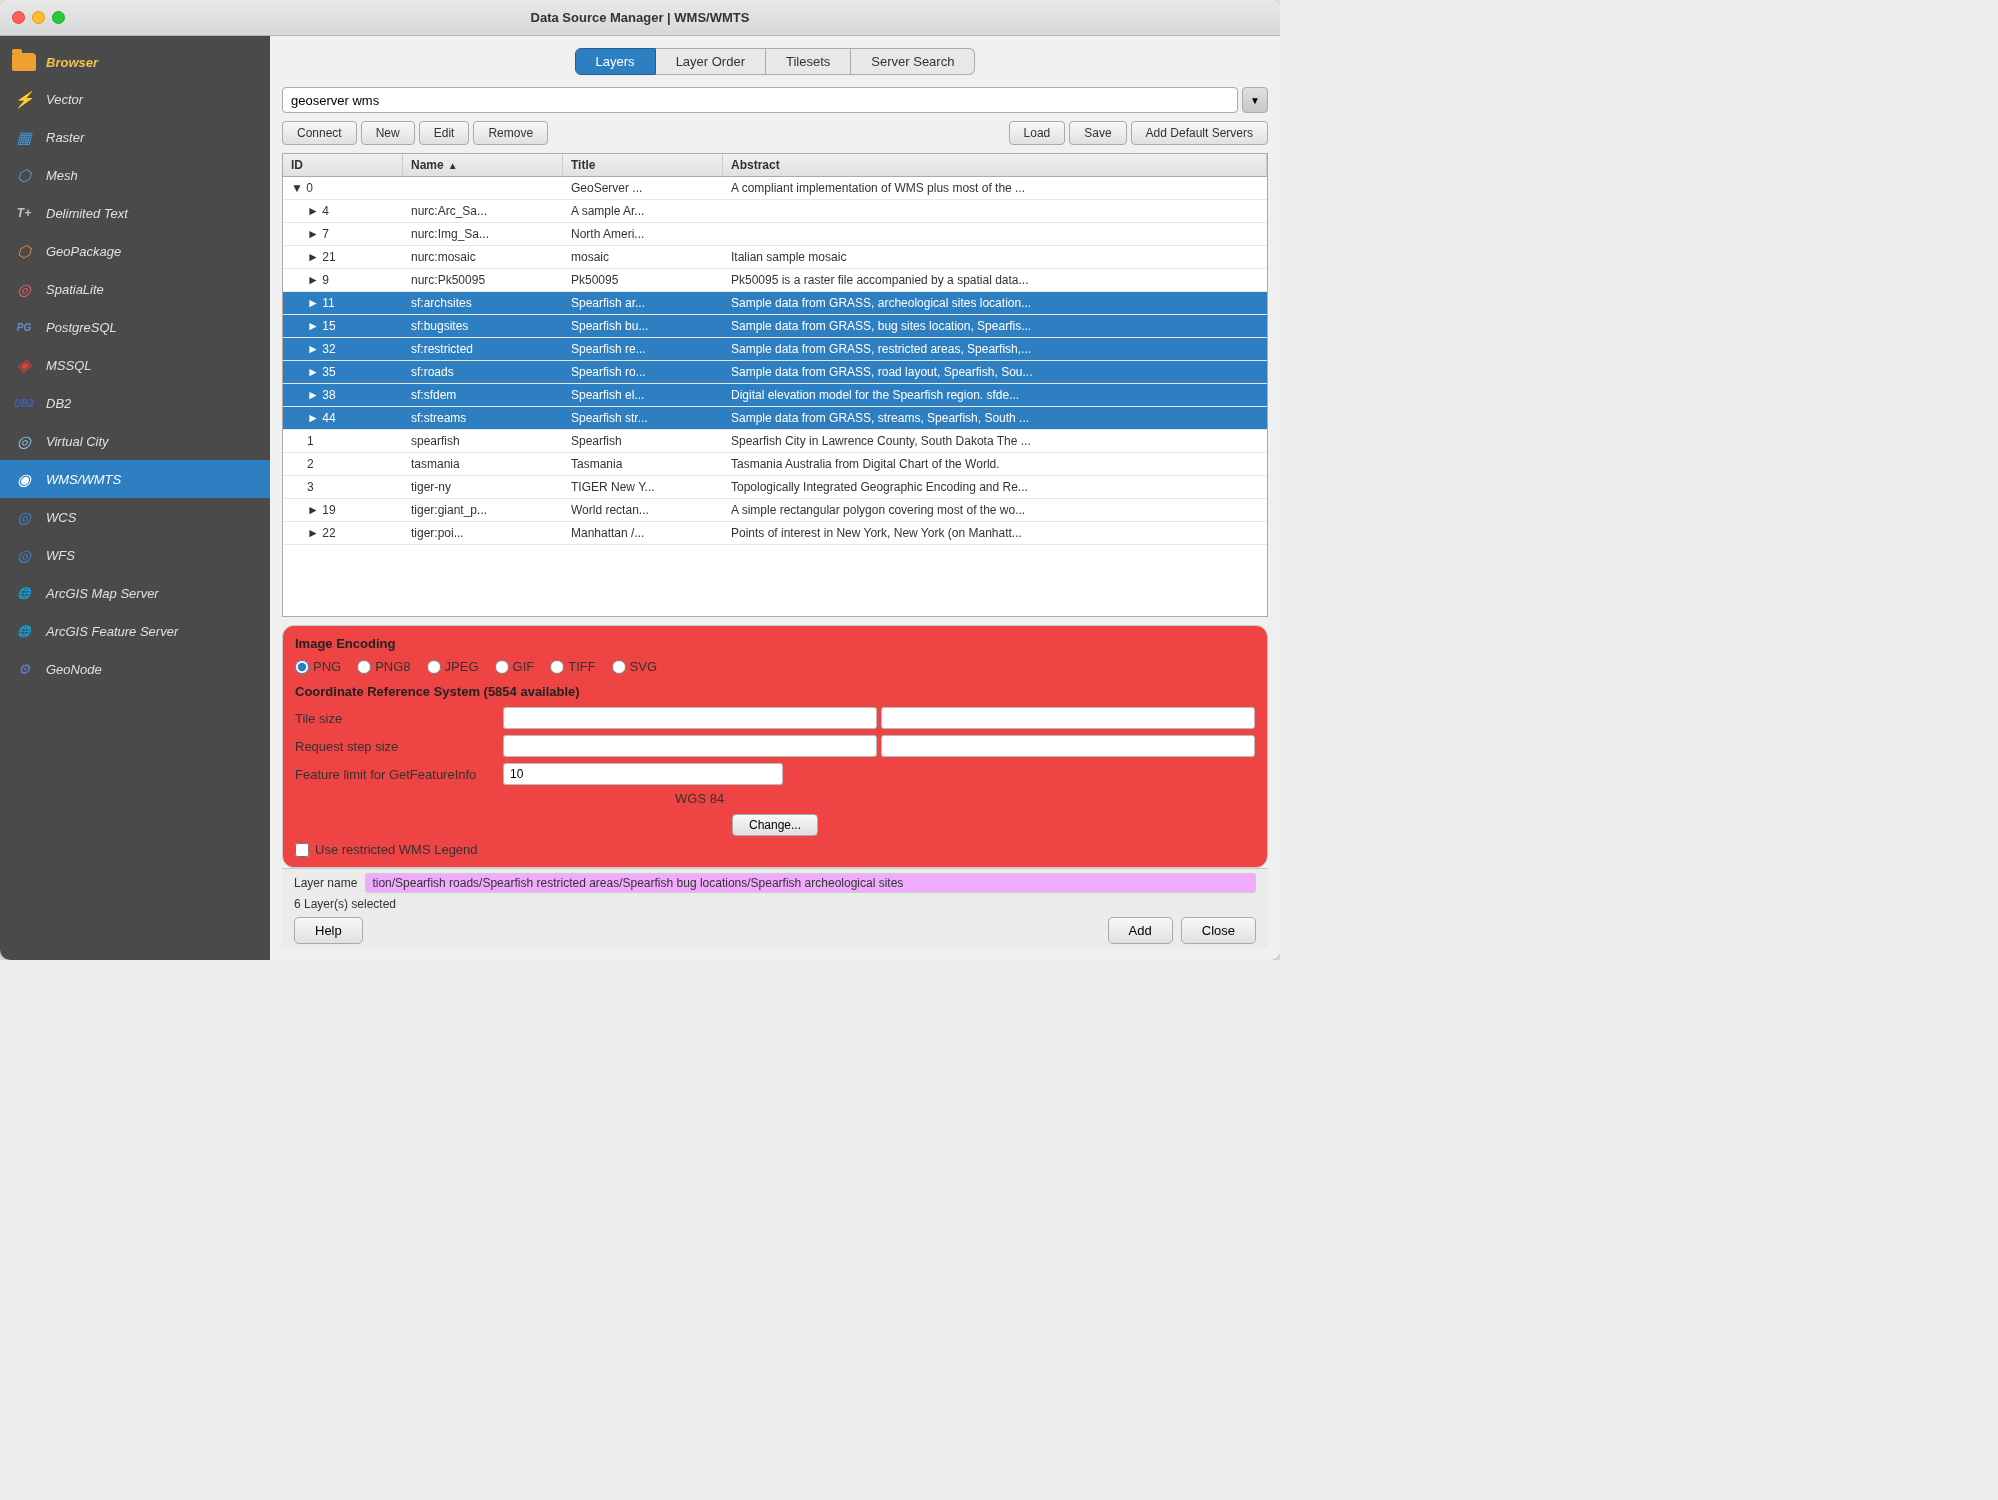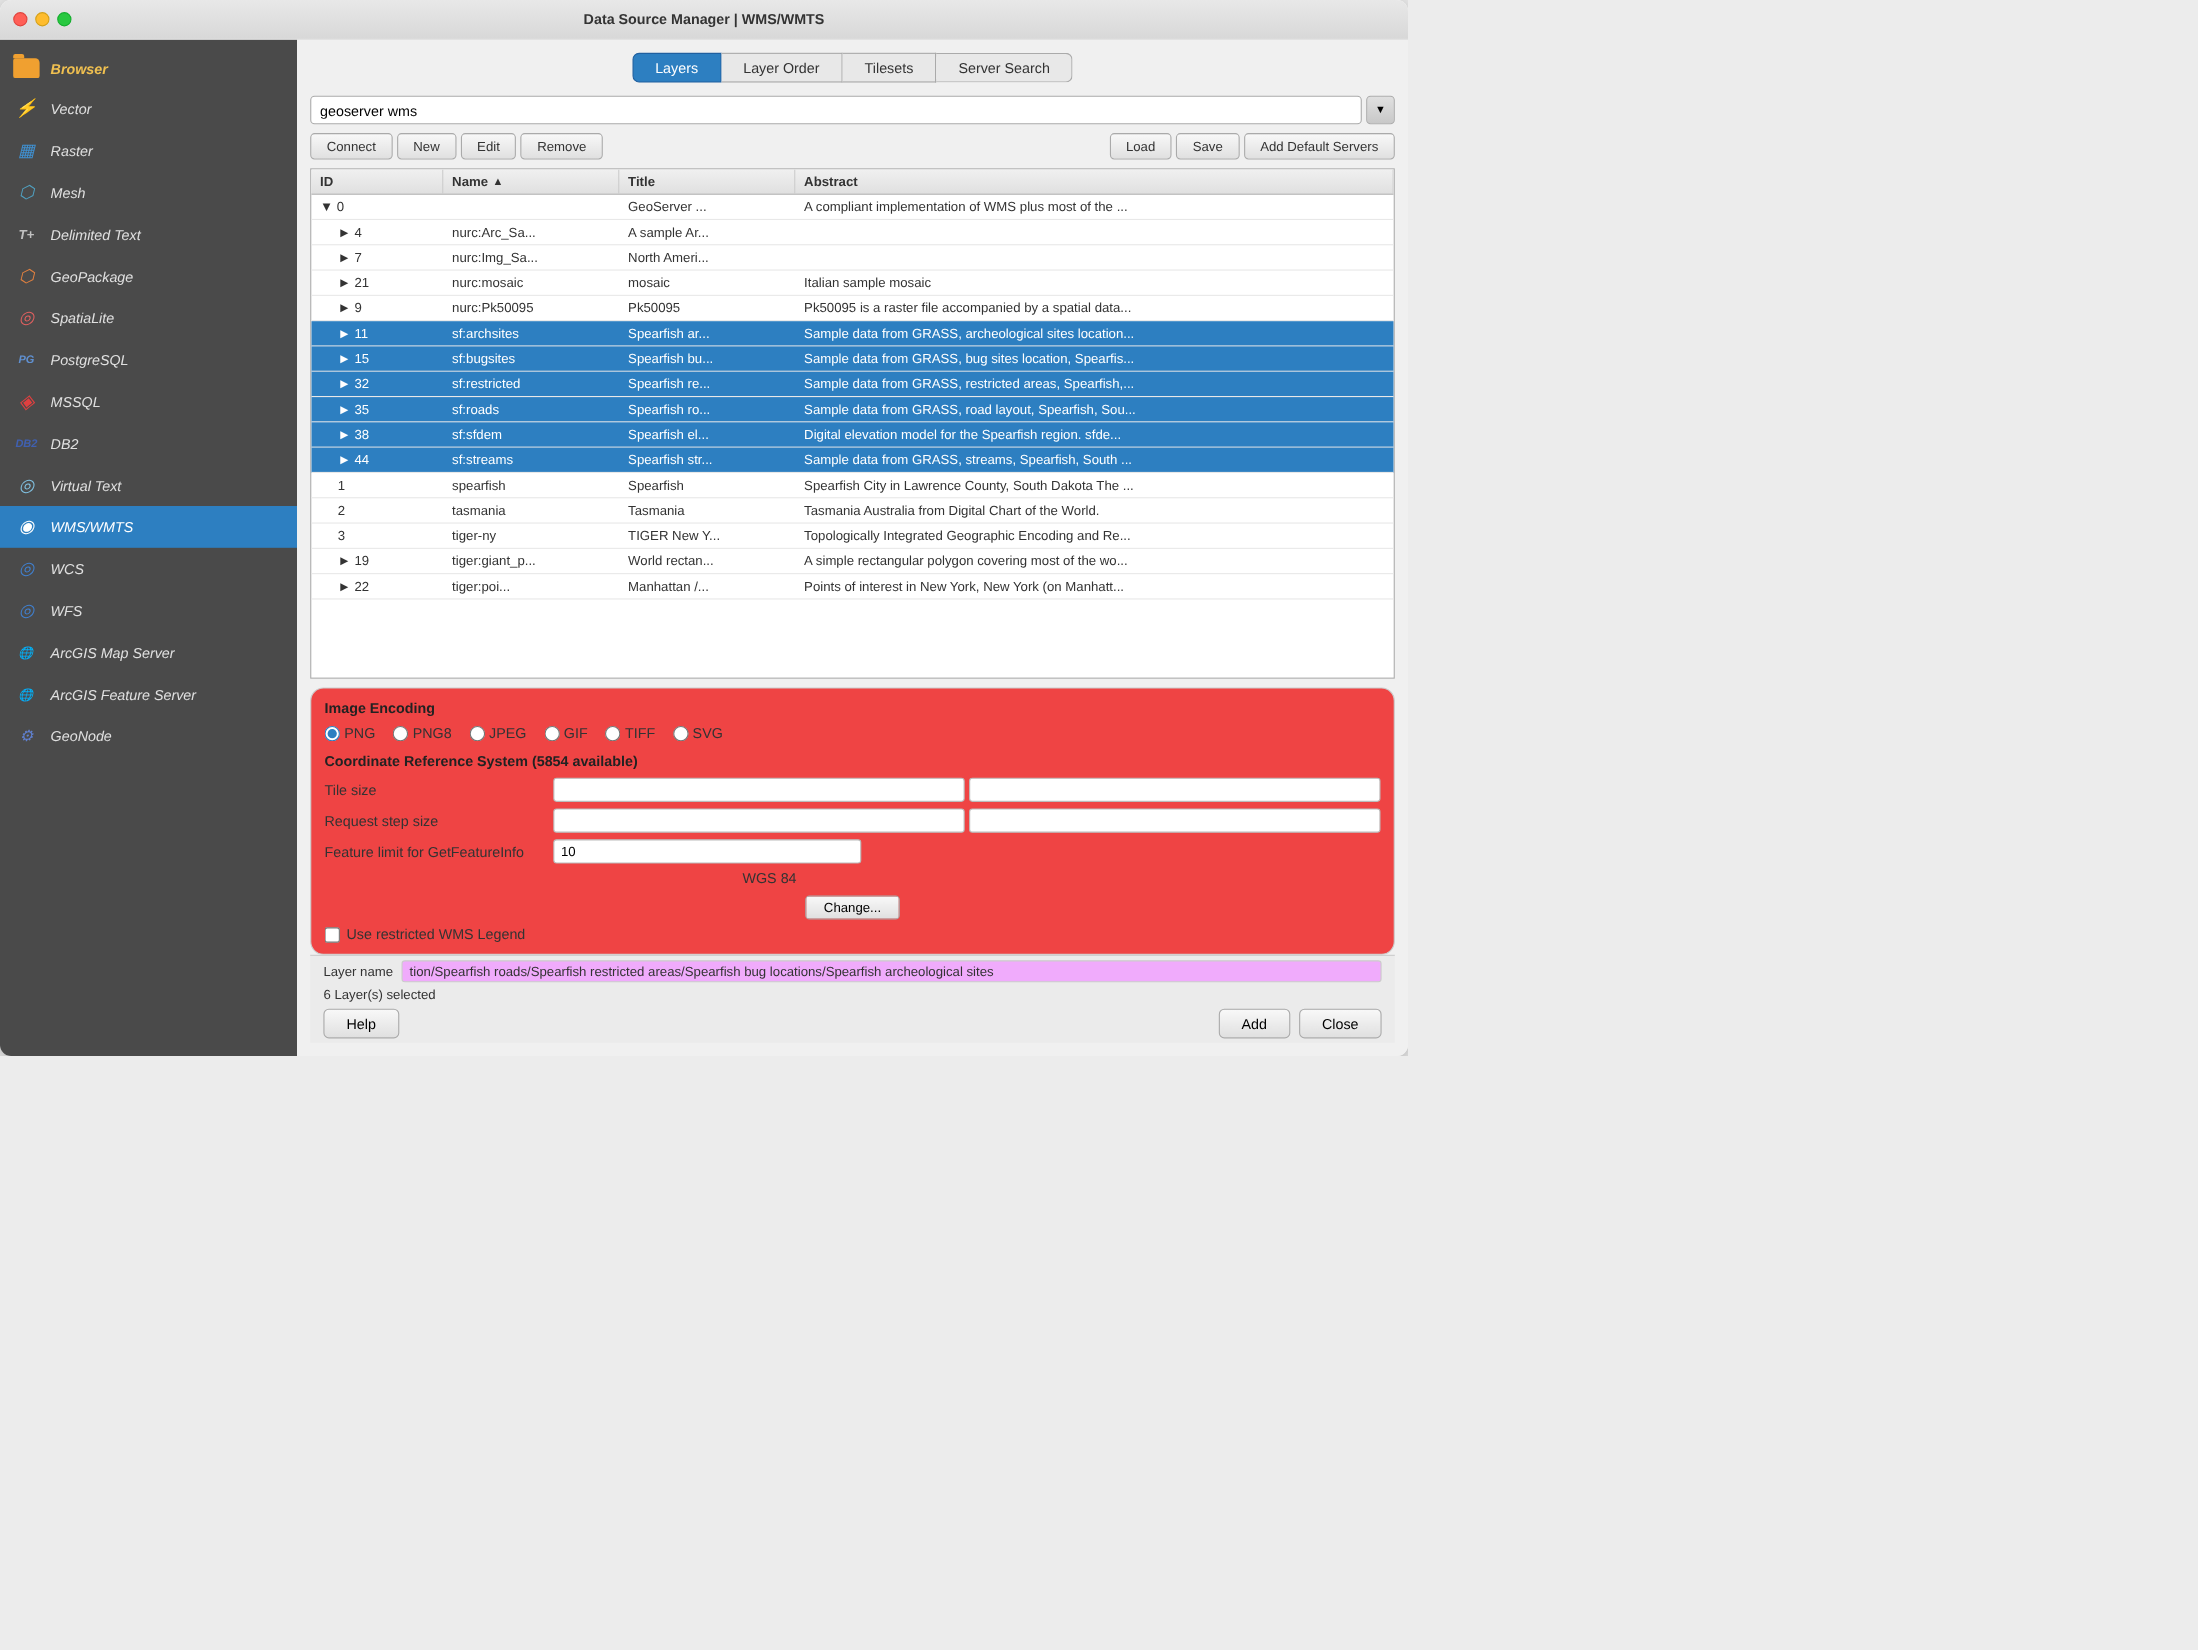--- a/index.html
+++ b/index.html
@@ -538,21 +538,21 @@
         <span class="sidebar-label">MSSQL</span>
       </div>
 
       <div class="sidebar-item">
         <div class="sidebar-icon" style="font-size:10px; font-weight:700; color:#4060b0;">DB2</div>
         <span class="sidebar-label">DB2</span>
       </div>
 
       <div class="sidebar-item">
         <div class="sidebar-icon icon-virtual">◎</div>
-        <span class="sidebar-label">Virtual Text</span>
+        <span class="sidebar-label">Virtual City</span>
       </div>
 
       <div class="sidebar-item active">
         <div class="sidebar-icon" style="color:white;">◉</div>
         <span class="sidebar-label">WMS/WMTS</span>
       </div>
 
       <div class="sidebar-item">
         <div class="sidebar-icon icon-wcs">◎</div>
         <span class="sidebar-label">WCS</span>

